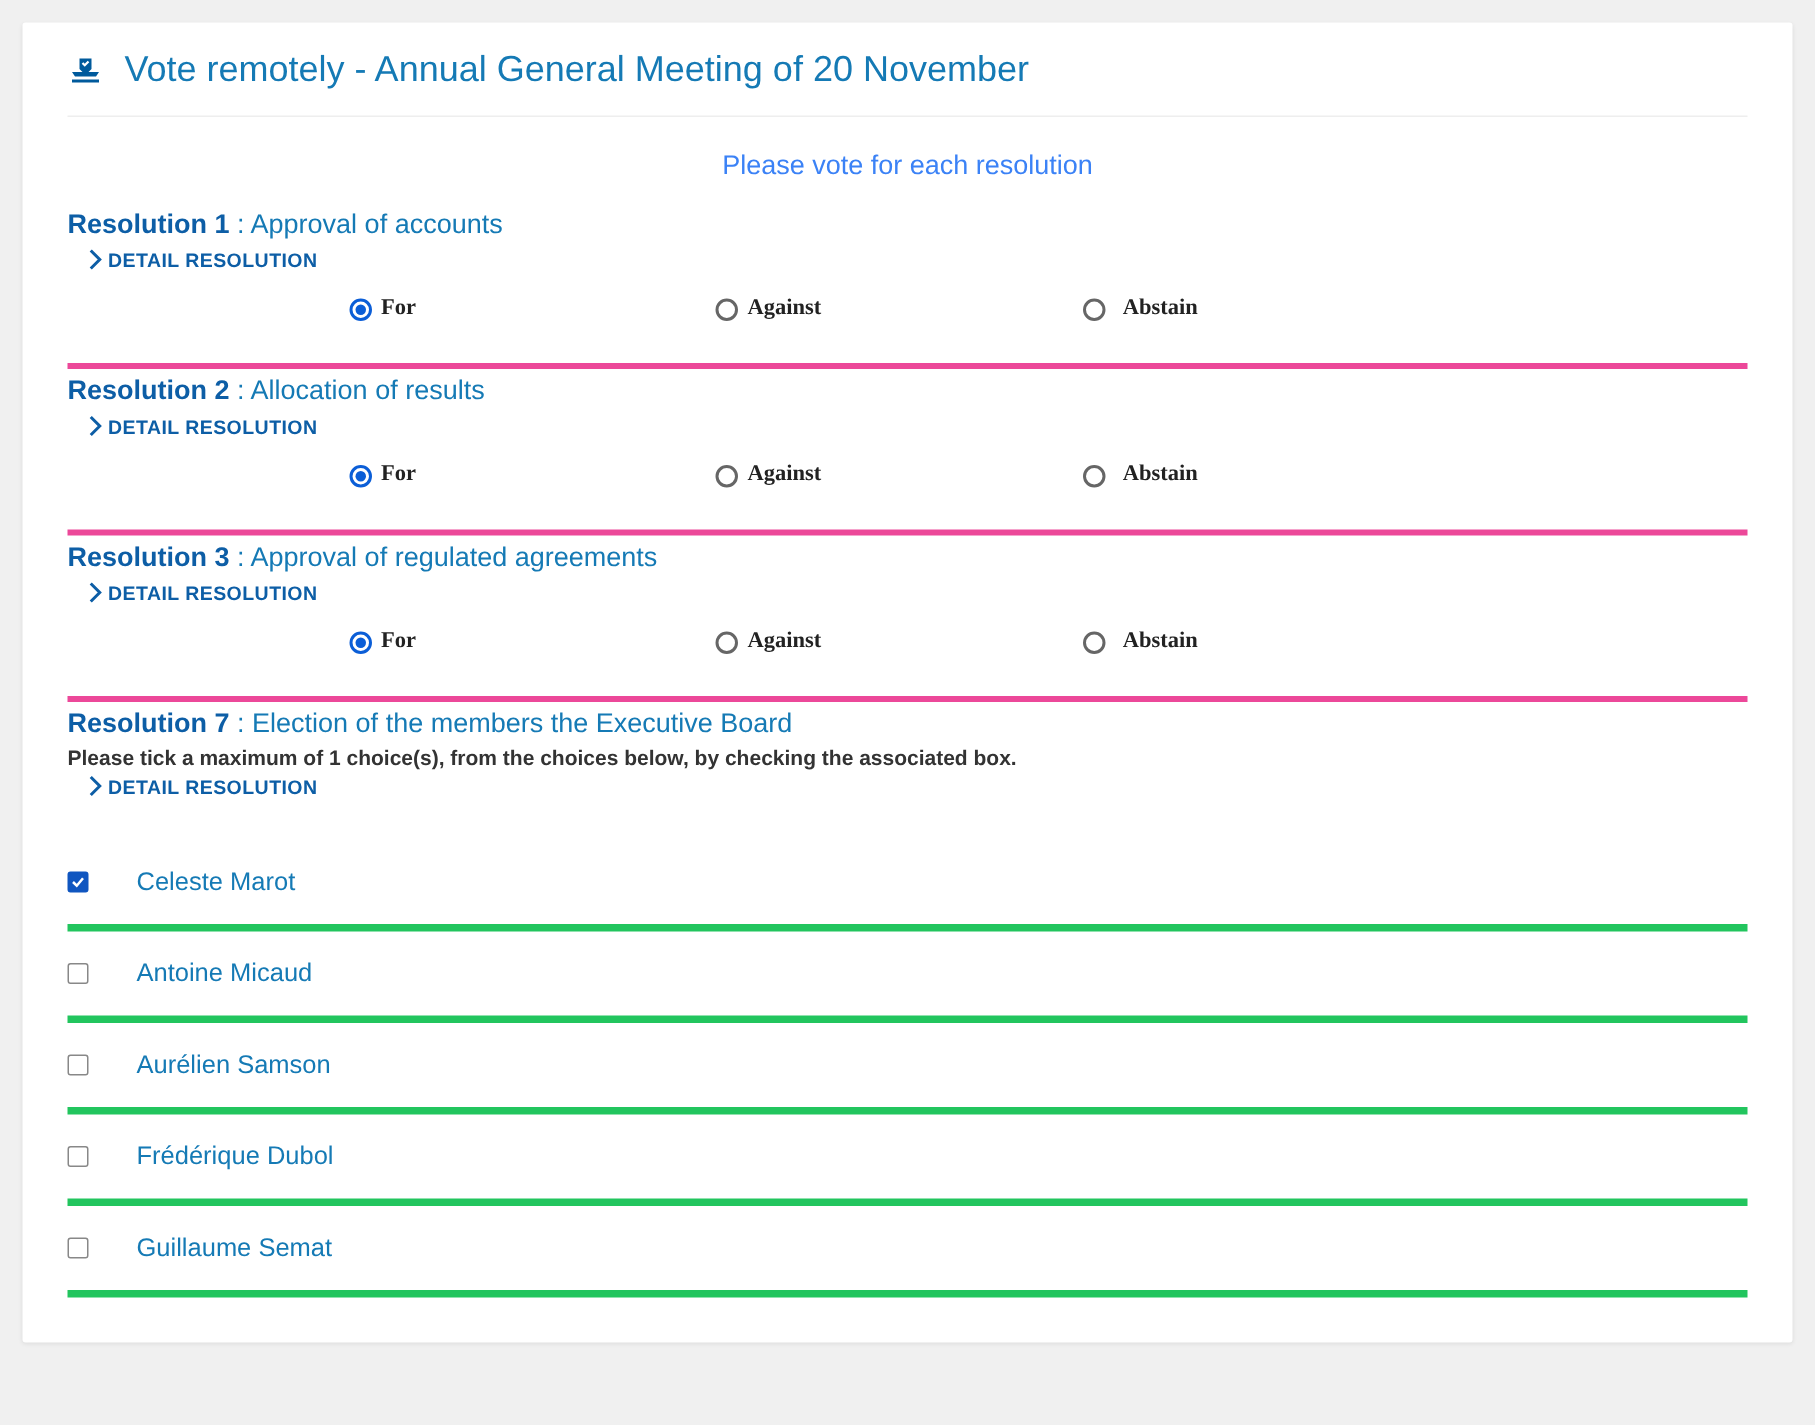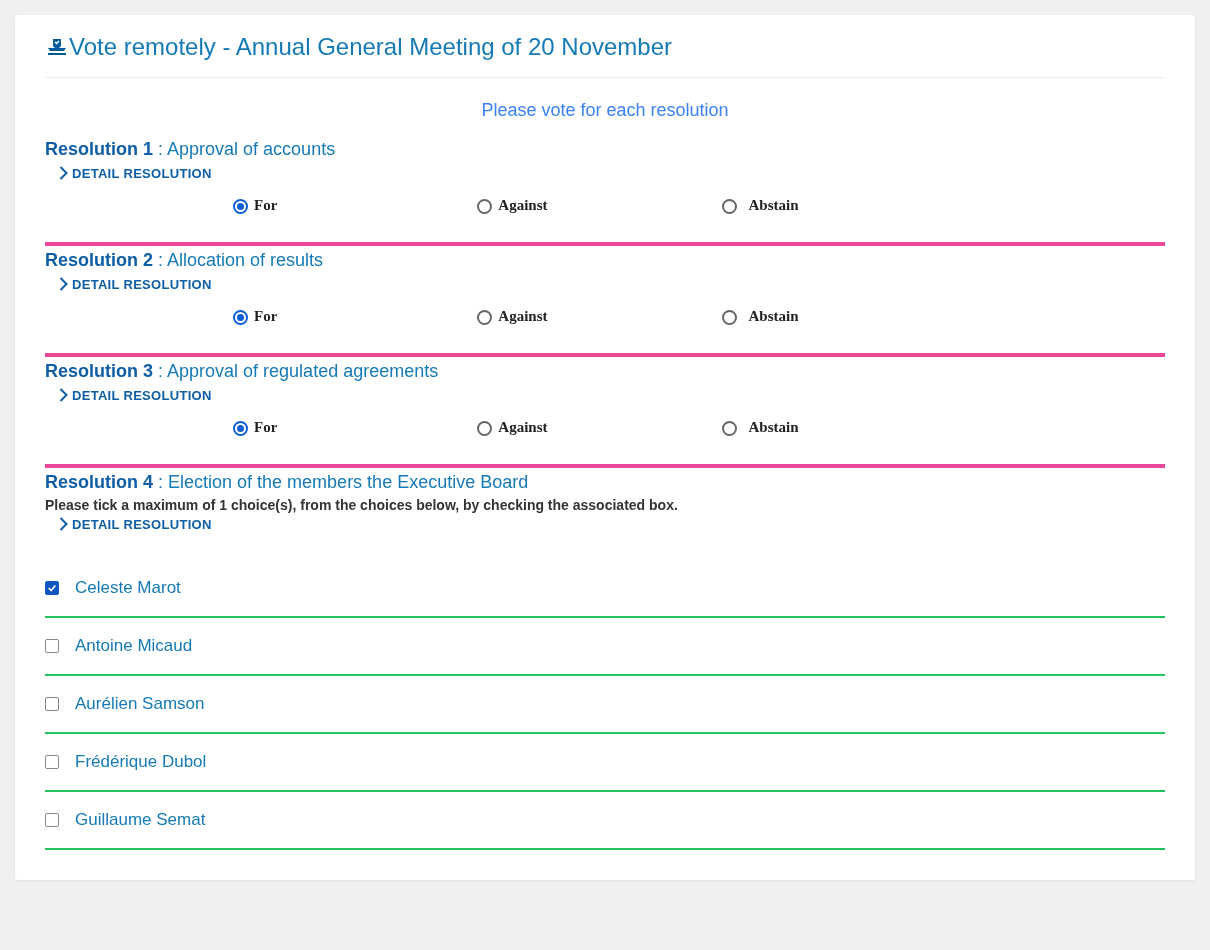--- a/index.html
+++ b/index.html
@@ -12,20 +12,21 @@
     background: #fff;
     border-radius: 2px;
     padding: 18px 30px 30px 30px;
     box-shadow: 0 1px 3px rgba(0,0,0,0.08);
     width: 1180px;
     margin: 0 auto;
   }
   .header {
     display: flex;
     align-items: center;
+    gap: 14px;
     padding-bottom: 16px;
     border-bottom: 1px solid #eee;
   }
   .header-icon {
     width: 24px;
     height: 24px;
     color: #005a9c;
   }
   .header-title {
     font-size: 24px;
@@ -106,23 +107,23 @@
   }
   .res-note {
     font-size: 14px;
     font-weight: 700;
     color: #333;
     margin-top: 4px;
   }
   .candidate-row {
     display: flex;
     align-items: center;
-    gap: 16px;
+    gap: 32px;
     padding: 18px 0;
-    border-bottom: 2px solid #22c55e;
+    border-bottom: 5px solid #22c55e;
   }
   .checkbox {
     width: 14px; height: 14px;
     border: 1.5px solid #0b5ed7;
     border-radius: 2px;
     display: inline-flex;
     align-items: center; justify-content: center;
     cursor: pointer;
     background: #fff;
     flex-shrink: 0;
@@ -276,21 +277,21 @@
       </div>
       <div class="radio-cell">
         <span class="radio"></span>
         <span class="radio-label">Abstain</span>
       </div>
     </div>
   </div>
 
   <div>
     <div class="res-title">
-      <span class="res-number">Resolution 4</span>
+      <span class="res-number">Resolution 7</span>
       <span class="res-desc">: Election of the members the Executive Board</span>
     </div>
     <div class="res-note">Please tick a maximum of 1 choice(s), from the choices below, by checking the associated box.</div>
     <div class="detail-link res4-detail">
       <svg viewBox="0 0 8 14">
           <path d="M1 1l6 6-6 6" stroke="currentColor" stroke-width="2" fill="none"></path>
         </svg>
       <span>DETAIL RESOLUTION</span>
     </div>
 

